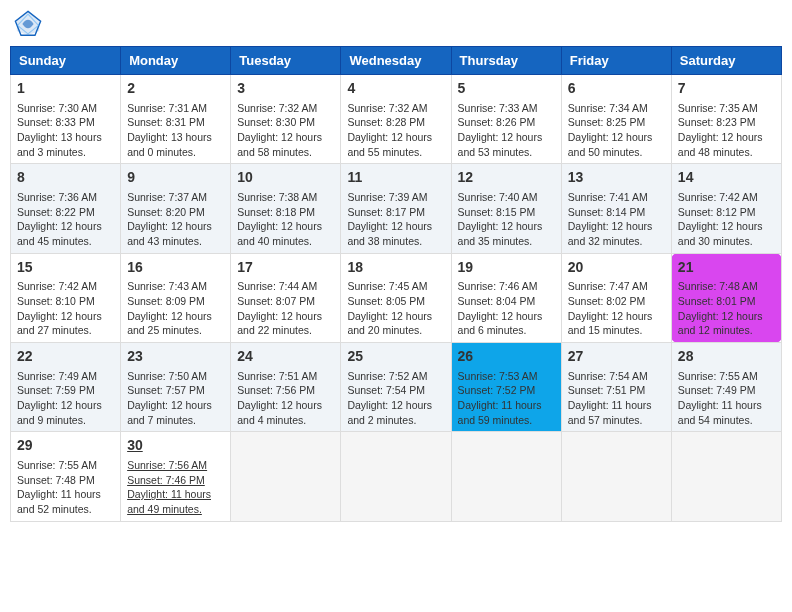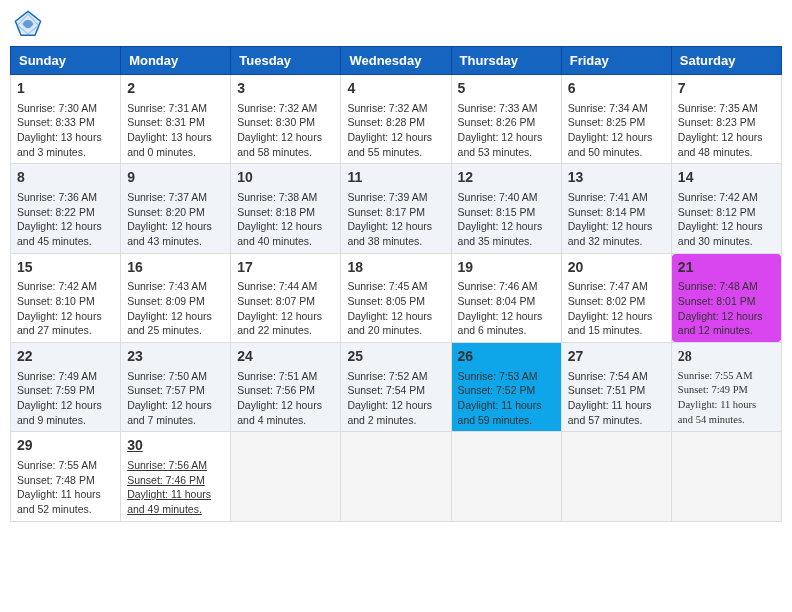--- a/index.html
+++ b/index.html
@@ -312,21 +312,21 @@
           <div>Daylight: 11 hours</div>
           <div>and 59 minutes.</div>
         </td>
         <td style="background: rgb(240, 244, 248);">
           <span class="day-number">27</span>
           <div>Sunrise: 7:54 AM</div>
           <div>Sunset: 7:51 PM</div>
           <div>Daylight: 11 hours</div>
           <div>and 57 minutes.</div>
         </td>
-        <td style="background: rgb(240, 244, 248); font-family: Liberation Serif, serif;">
+        <td style="background: rgb(240, 244, 248);">
           <span class="day-number">28</span>
           <div>Sunrise: 7:55 AM</div>
           <div>Sunset: 7:49 PM</div>
           <div>Daylight: 11 hours</div>
           <div>and 54 minutes.</div>
         </td>
       </tr>
       <tr>
         <td style="background: rgb(255, 255, 255);">
           <span class="day-number">29</span>

